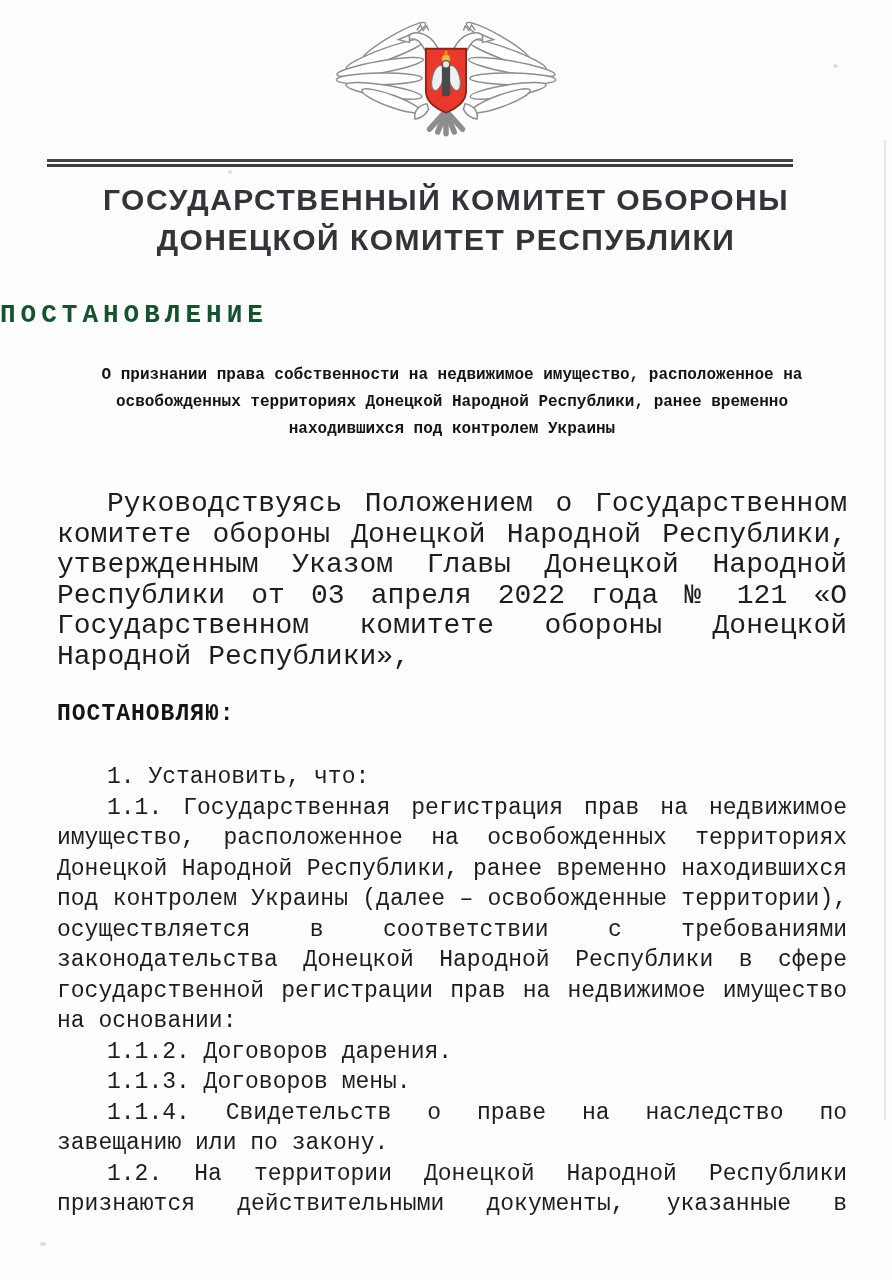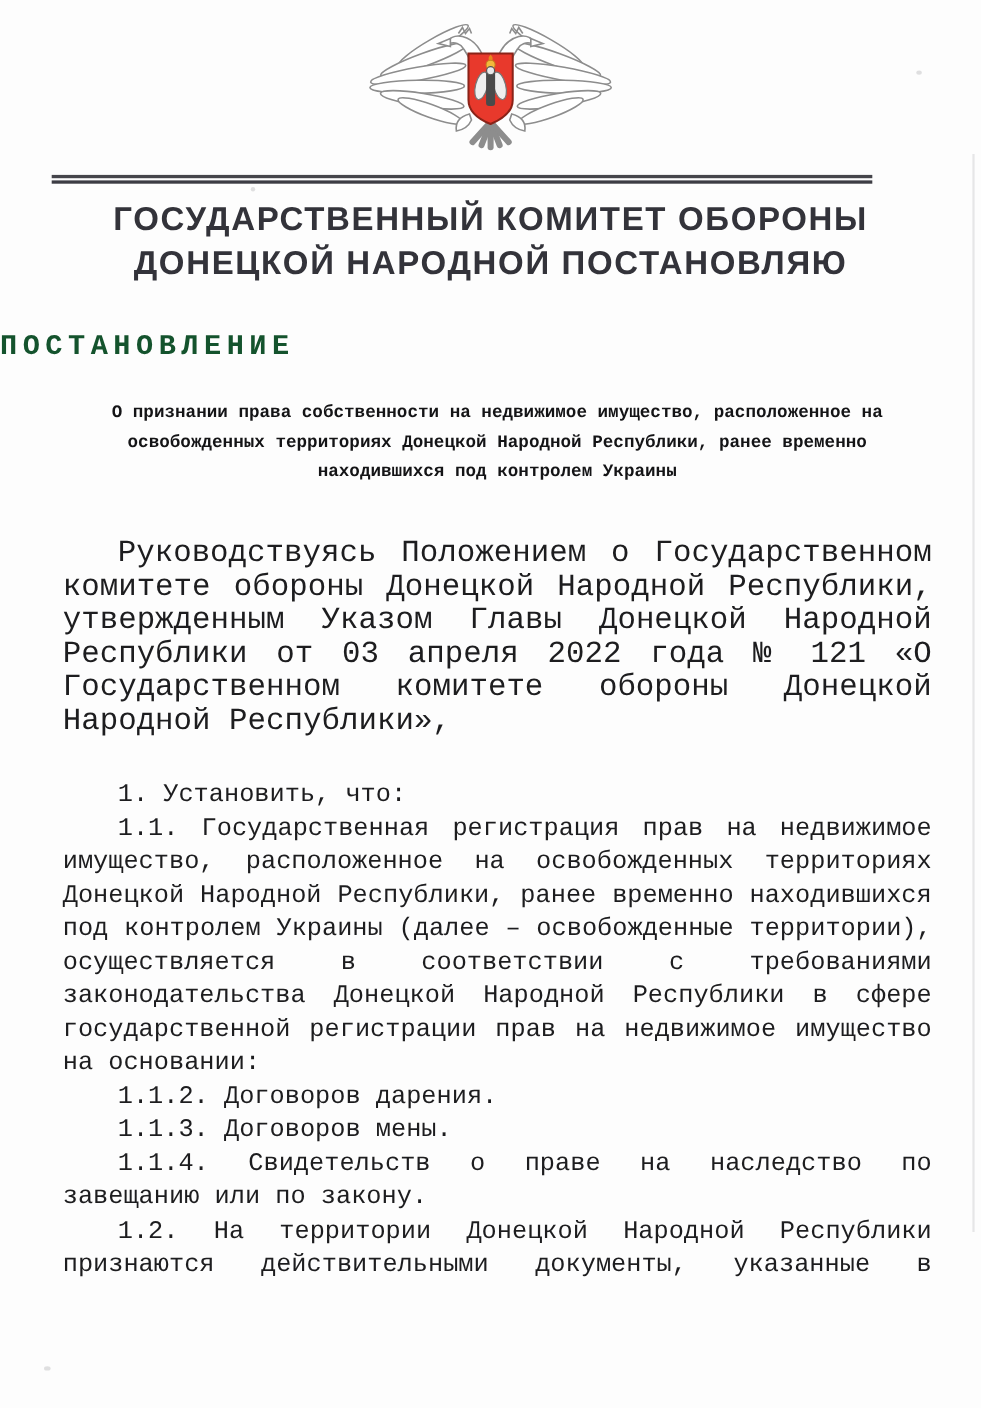--- a/index.html
+++ b/index.html
@@ -118,30 +118,31 @@
   </div>
 
   <div class="rule">
     <div class="line-thin"></div>
     <div class="line-gap"></div>
     <div class="line-thick"></div>
   </div>
 
   <div class="org">
     <div>ГОСУДАРСТВЕННЫЙ КОМИТЕТ ОБОРОНЫ</div>
-    <div>ДОНЕЦКОЙ НАРОДНОЙ ПОСТАНОВЛЯЮ</div>
+    <div>ДОНЕЦКОЙ КОМИТЕТ РЕСПУБЛИКИ</div>
   </div>
 
   <div class="doc-type">ПОСТАНОВЛЕНИЕ</div>
 
   <div class="textcol">
     <p class="subject">О признании права собственности на недвижимое имущество, расположенное на освобожденных территориях Донецкой Народной Республики, ранее временно находившихся под контролем Украины</p>
 
     <p class="preamble">Руководствуясь Положением о Государственном комитете обороны Донецкой Народной Республики, утвержденным Указом Главы Донецкой Народной Республики от 03 апреля 2022 года № 121 «О Государственном комитете обороны Донецкой Народной Республики»,</p>
 
+    <p class="resolve">ПОСТАНОВЛЯЮ:</p>
 
     <p class="clause first">1. Установить, что:</p>
     <p class="clause">1.1. Государственная регистрация прав на недвижимое имущество, расположенное на освобожденных территориях Донецкой Народной Республики, ранее временно находившихся под контролем Украины (далее – освобожденные территории), осуществляется в соответствии с требованиями законодательства Донецкой Народной Республики в сфере государственной регистрации прав на недвижимое имущество на основании:</p>
     <p class="clause">1.1.2. Договоров дарения.</p>
     <p class="clause">1.1.3. Договоров мены.</p>
     <p class="clause">1.1.4. Свидетельств о праве на наследство по завещанию или по закону.</p>
     <p class="clause justify-all">1.2. На территории Донецкой Народной Республики признаются действительными документы, указанные в</p>
   </div>
 
   <div class="scan-edge"></div>

